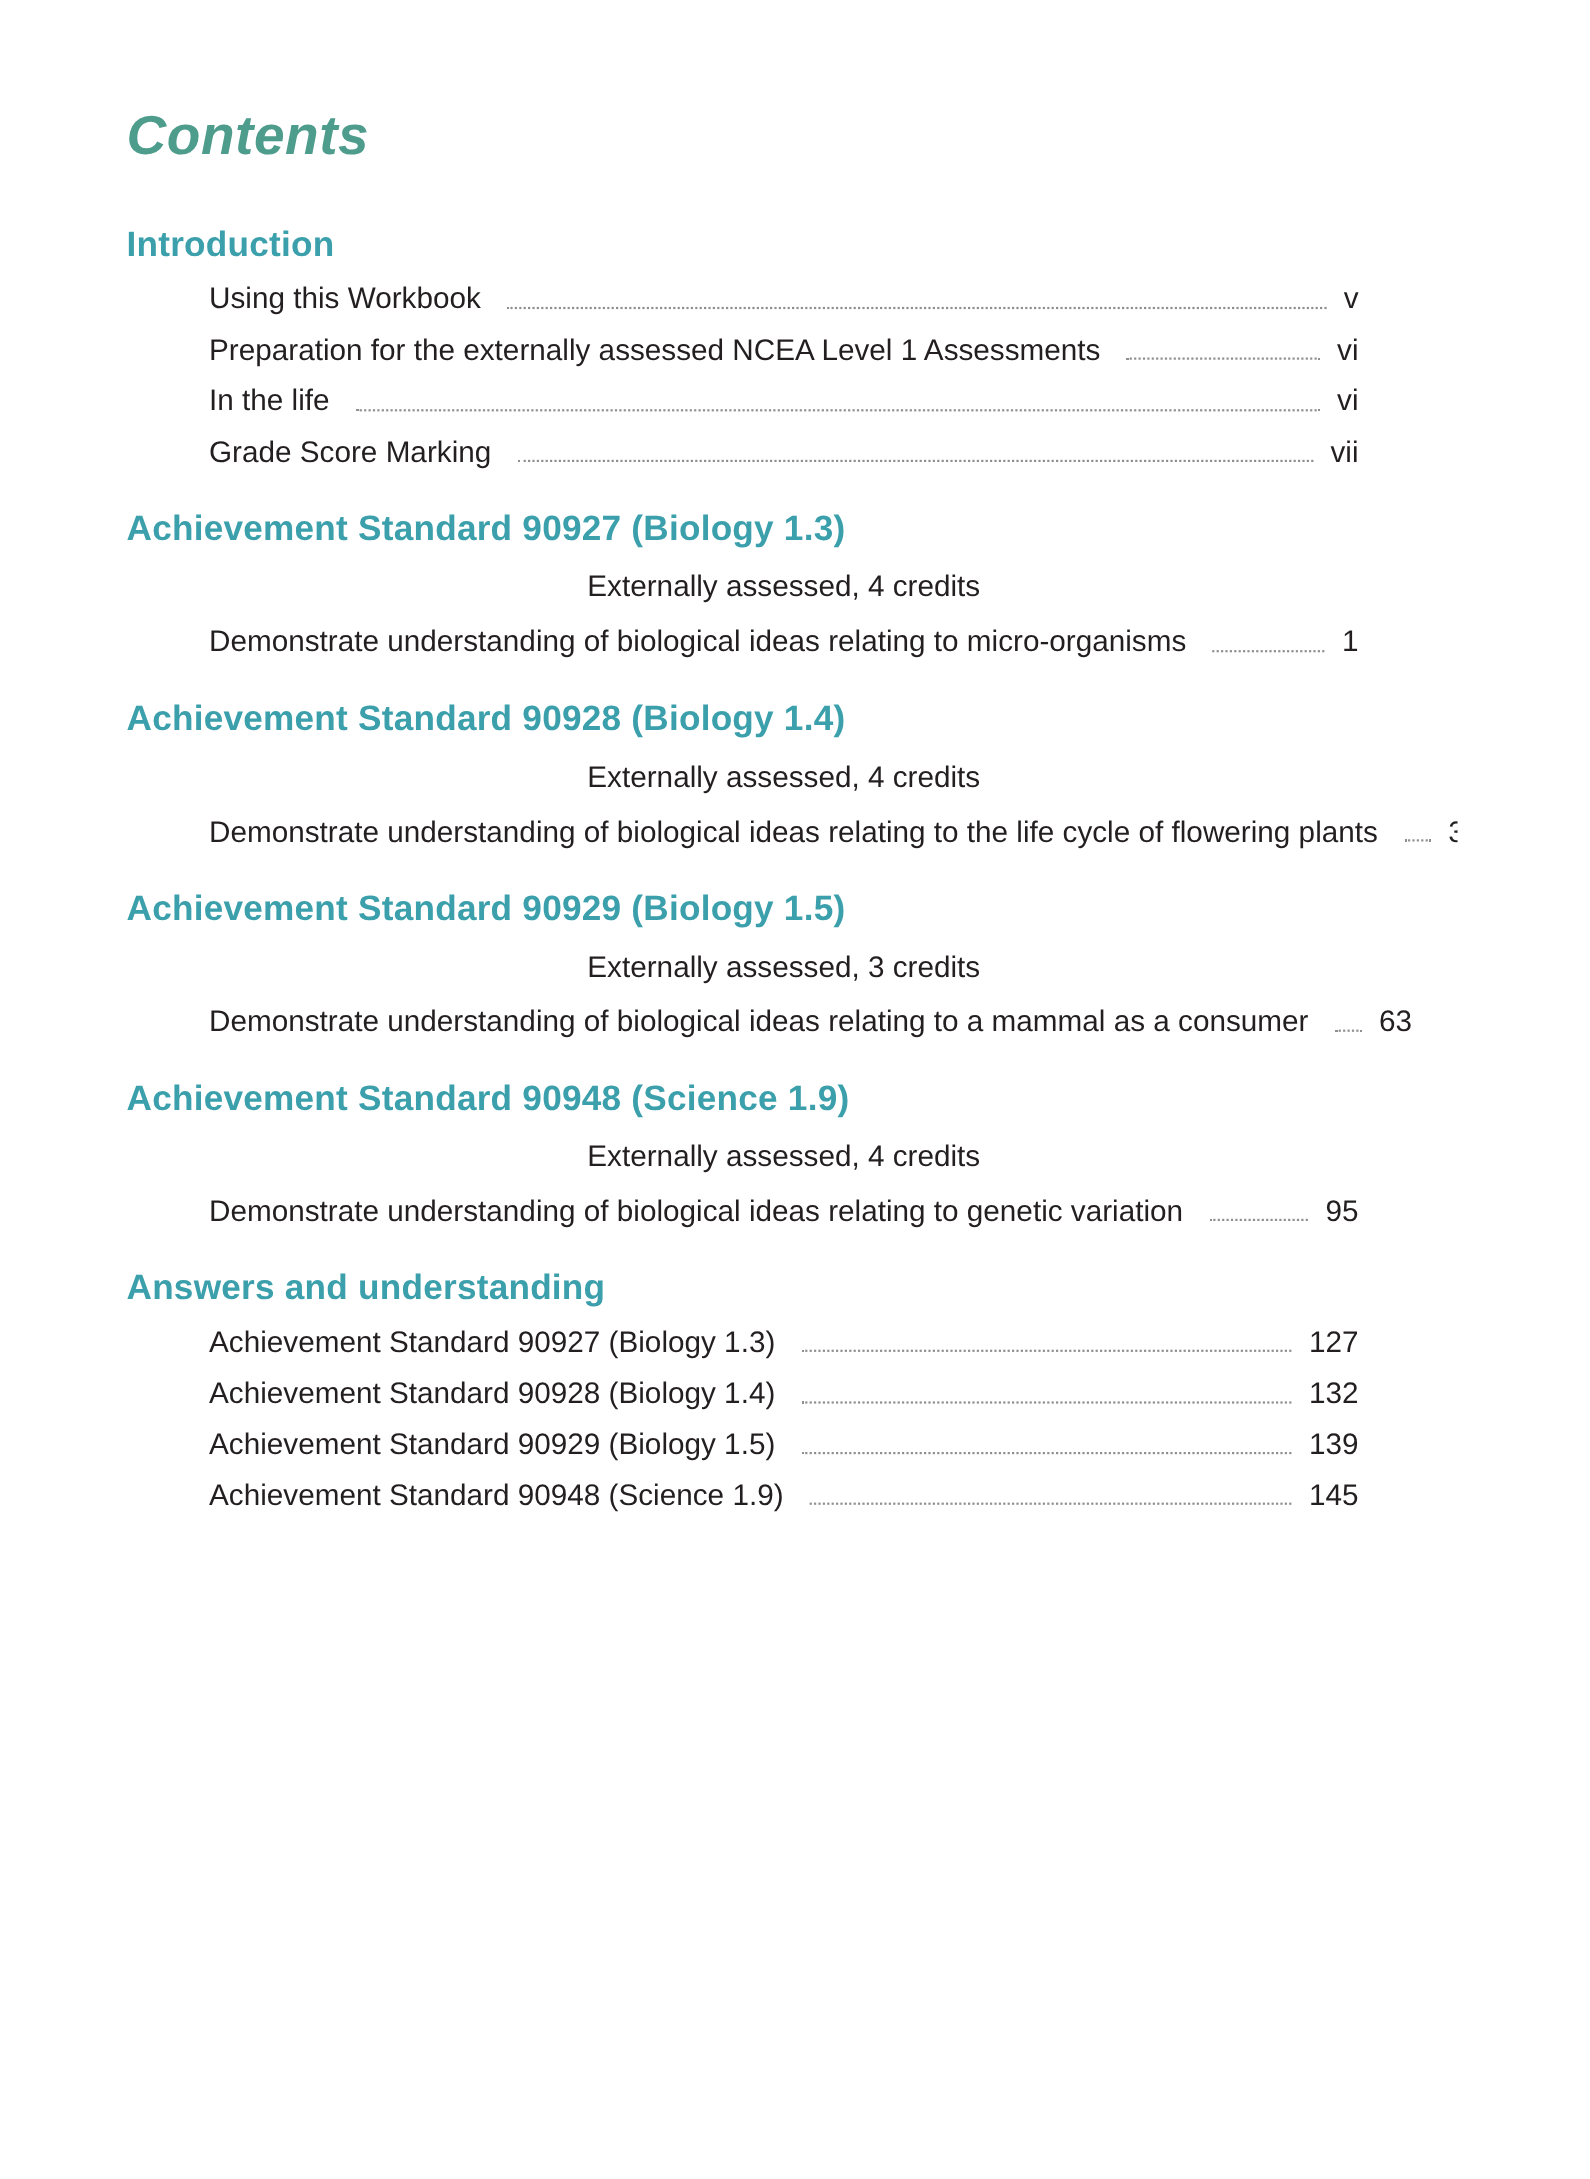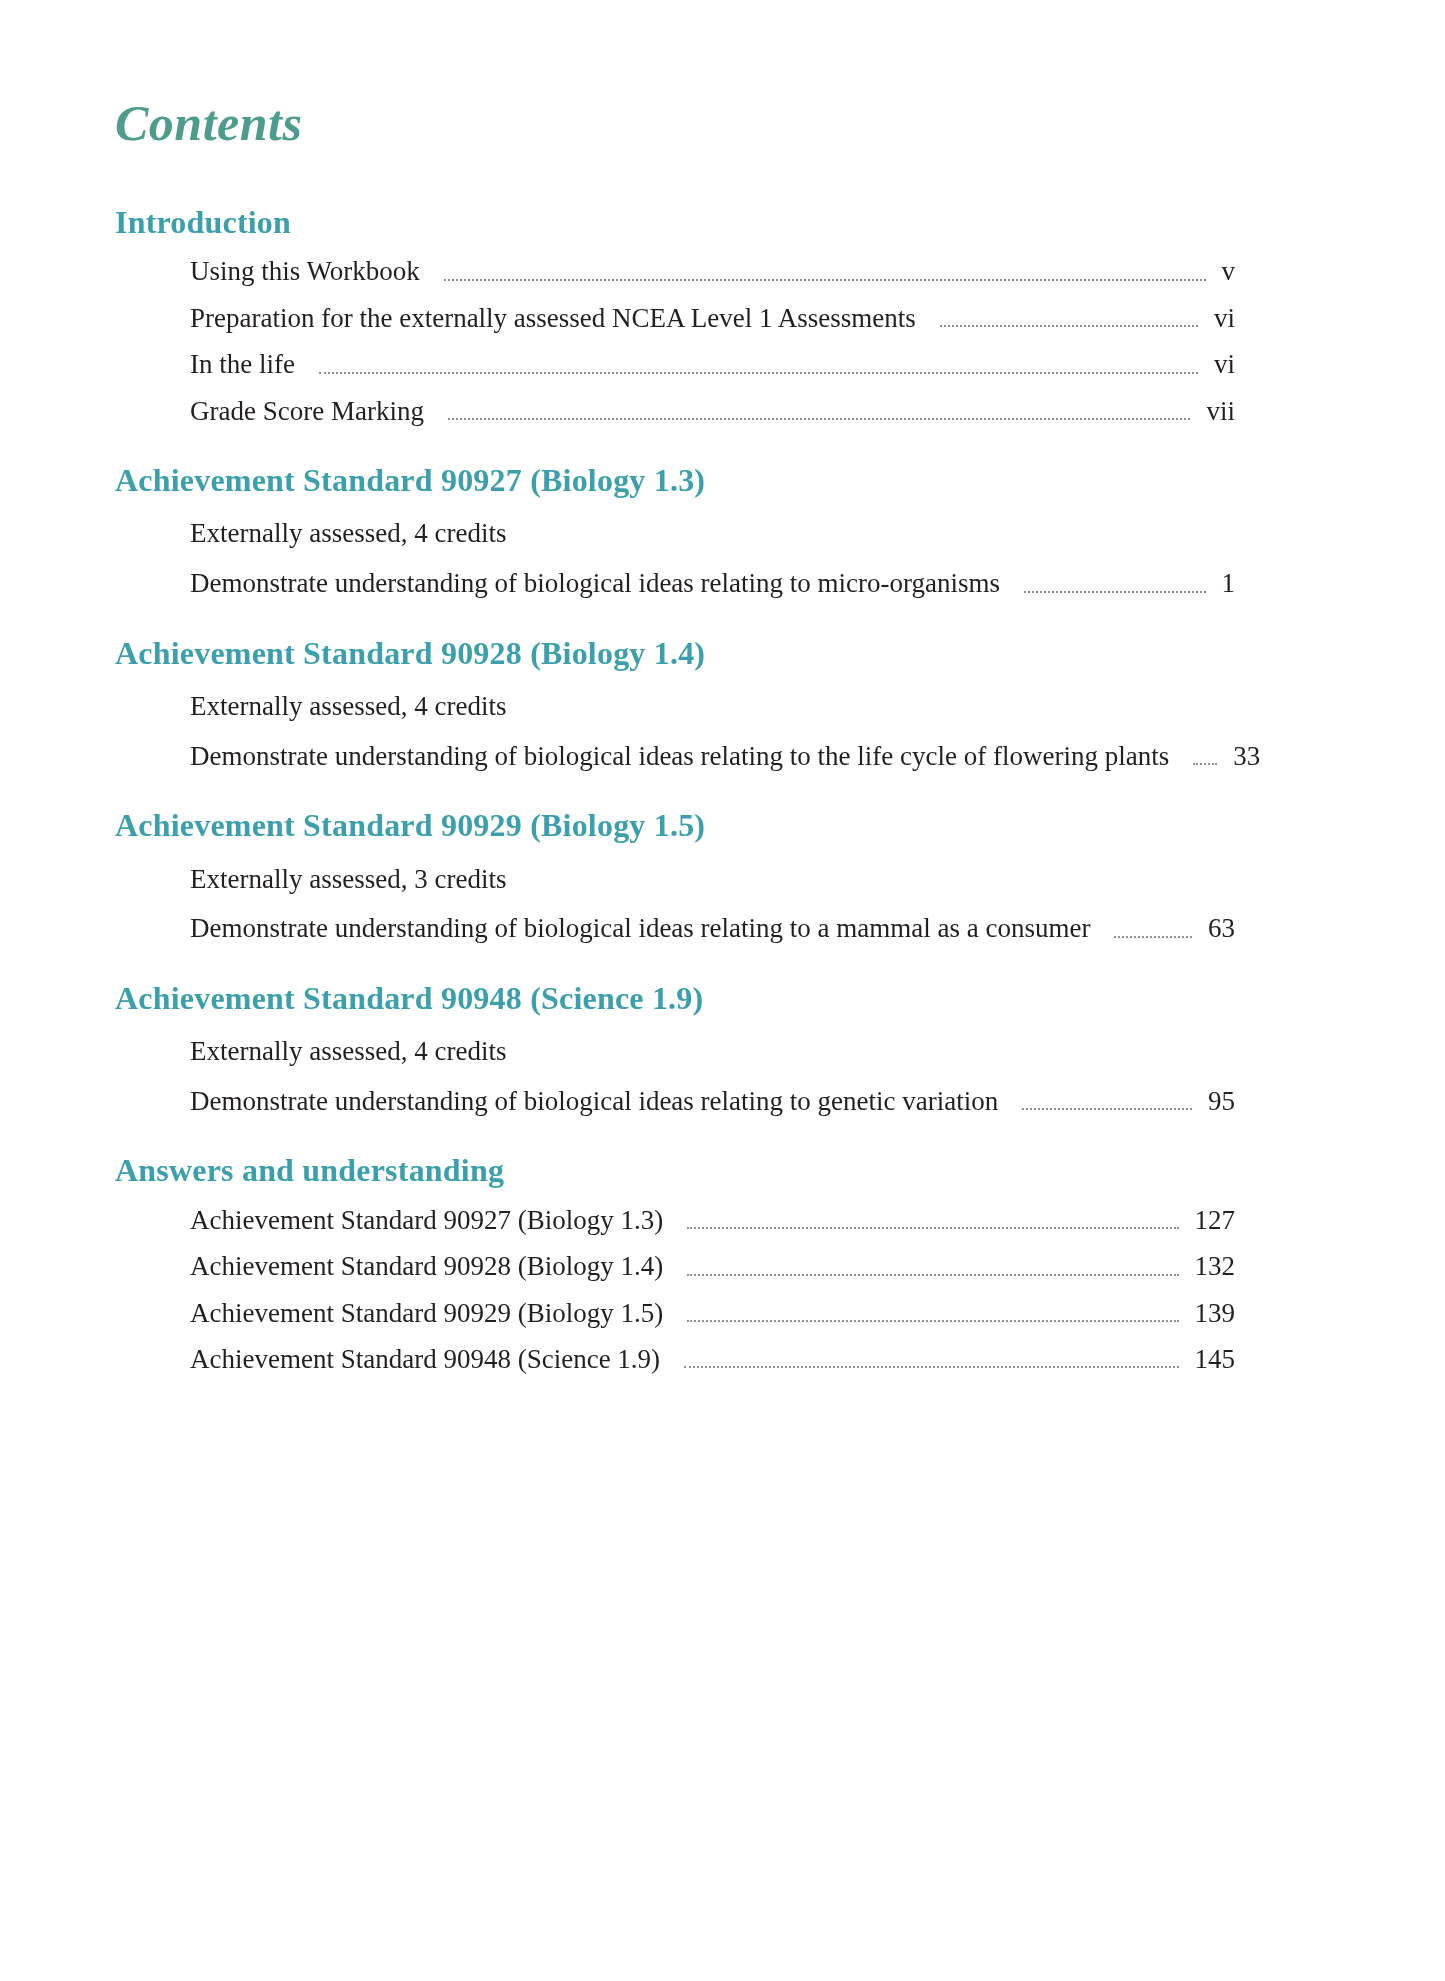--- a/index.html
+++ b/index.html
@@ -1,21 +1,21 @@
 <!DOCTYPE html>
 <html><head>
 <meta charset="utf-8">
 <style>
   html, body { margin: 0; padding: 0; background: #ffffff; }
   .page {
     position: relative;
     width: 1325px;
     height: 1981px;
     background: #ffffff;
-    font-family: Liberation Serif, serif;
+    font-family: Liberation Sans, sans-serif;
     color: #231f20;
     box-sizing: border-box;
     padding: 96px 90px 0 115px;
     overflow: hidden;
   }
   .doc-title {
     margin: 0 0 52px 0;
     font-size: 50px;
     line-height: 1.1;
     font-weight: 700;
@@ -30,20 +30,21 @@
     line-height: 1.2;
     font-weight: 700;
     color: #3ba0ab;
     letter-spacing: 0.2px;
   }
   .section-note {
     margin: 0 0 12px 75px;
     font-size: 27px;
     line-height: 1.55;
     color: #231f20;
+    text-align: center;
   }
   .toc-row {
     display: flex;
     align-items: flex-end;
     margin: 0 0 14px 75px;
     font-size: 27px;
     line-height: 1.2;
     gap: 12px;
   }
   .entry-label { white-space: nowrap; }

